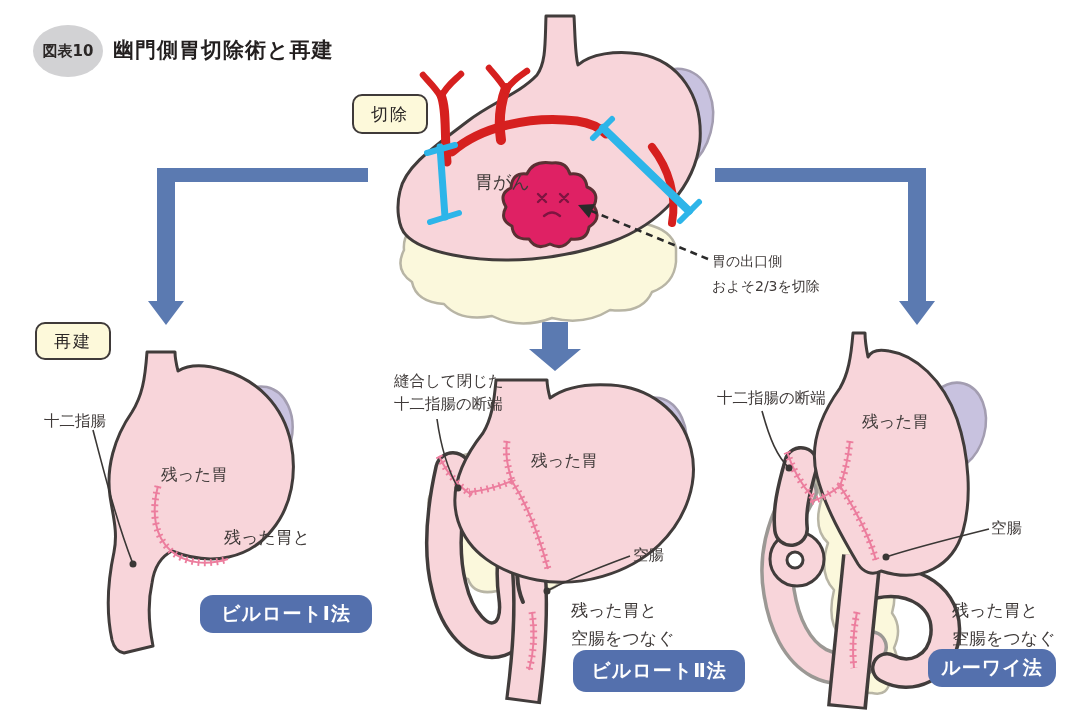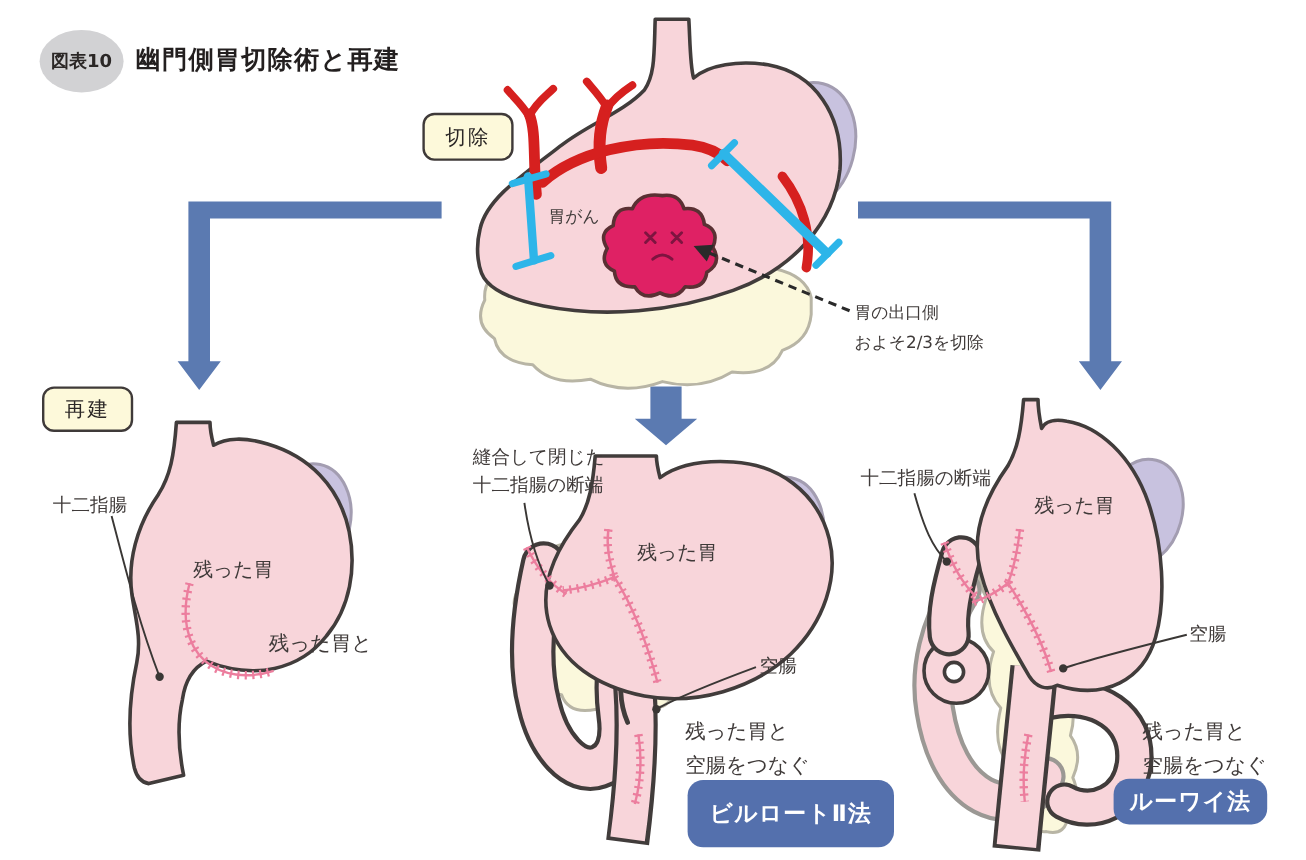--- a/index.html
+++ b/index.html
@@ -192,49 +192,50 @@
       <circle class="pdot" cx="789" cy="468" r="3.5"></circle>
       <path class="pointer" d="M989,529 C953,538 913,548 886,557"></path>
       <circle class="pdot" cx="886" cy="557" r="3.5"></circle>
     </g>
   </svg>
 
   <div class="abs fig-badge">図表10</div>
   <div class="abs page-title">幽門側胃切除術と再建</div>
 
   <div class="abs step-box step-cut">切除</div>
-  <div class="abs lbl" style="left:457px;top:170px;font-size:14px;">胃がん</div>
+  <div class="abs lbl" style="left:475px;top:170px;font-size:18px;">胃がん</div>
   <div class="abs note">
     <div>胃の出口側</div>
     <div>およそ2/3を切除</div>
   </div>
 
   <div class="abs step-box step-rebuild">再建</div>
 
   <div class="abs lbl" style="left:44px;top:410px;">十二指腸</div>
   <div class="abs lbl-big" style="left:161px;top:464px;">残った胃</div>
   <div class="abs desc" style="left:224px;top:523px;">
     <div>残った胃と</div>
   </div>
+  <div class="abs method-badge" style="left:200px;top:595px;width:172px;height:38px;">ビルロートⅠ法</div>
 
   <div class="abs lbl" style="left:374px;top:370px;margin-left:20px;">
     <div>縫合して閉じた</div>
     <div>十二指腸の断端</div>
   </div>
   <div class="abs lbl-big" style="left:531px;top:450px;">残った胃</div>
   <div class="abs lbl" style="left:633px;top:544px;">空腸</div>
   <div class="abs desc" style="left:571px;top:596px;">
     <div>残った胃と</div>
     <div>空腸をつなぐ</div>
   </div>
-  <div class="abs method-badge" style="left:573px;top:650px;width:172px;height:56px;">ビルロートⅡ法</div>
+  <div class="abs method-badge" style="left:573px;top:650px;width:172px;height:42px;">ビルロートⅡ法</div>
 
   <div class="abs lbl" style="left:717px;top:387px;">十二指腸の断端</div>
   <div class="abs lbl-big" style="left:862px;top:411px;">残った胃</div>
   <div class="abs lbl" style="left:991px;top:517px;">空腸</div>
   <div class="abs desc" style="left:952px;top:596px;">
     <div>残った胃と</div>
     <div>空腸をつなぐ</div>
   </div>
-  <div class="abs method-badge" style="left:928px;top:649px;width:128px;height:38px;">ルーワイ法</div>
+  <div class="abs method-badge" style="left:928px;top:649px;width:128px;height:38px;border-radius:14px;">ルーワイ法</div>
 
 
 </div>
 
 </body></html>

